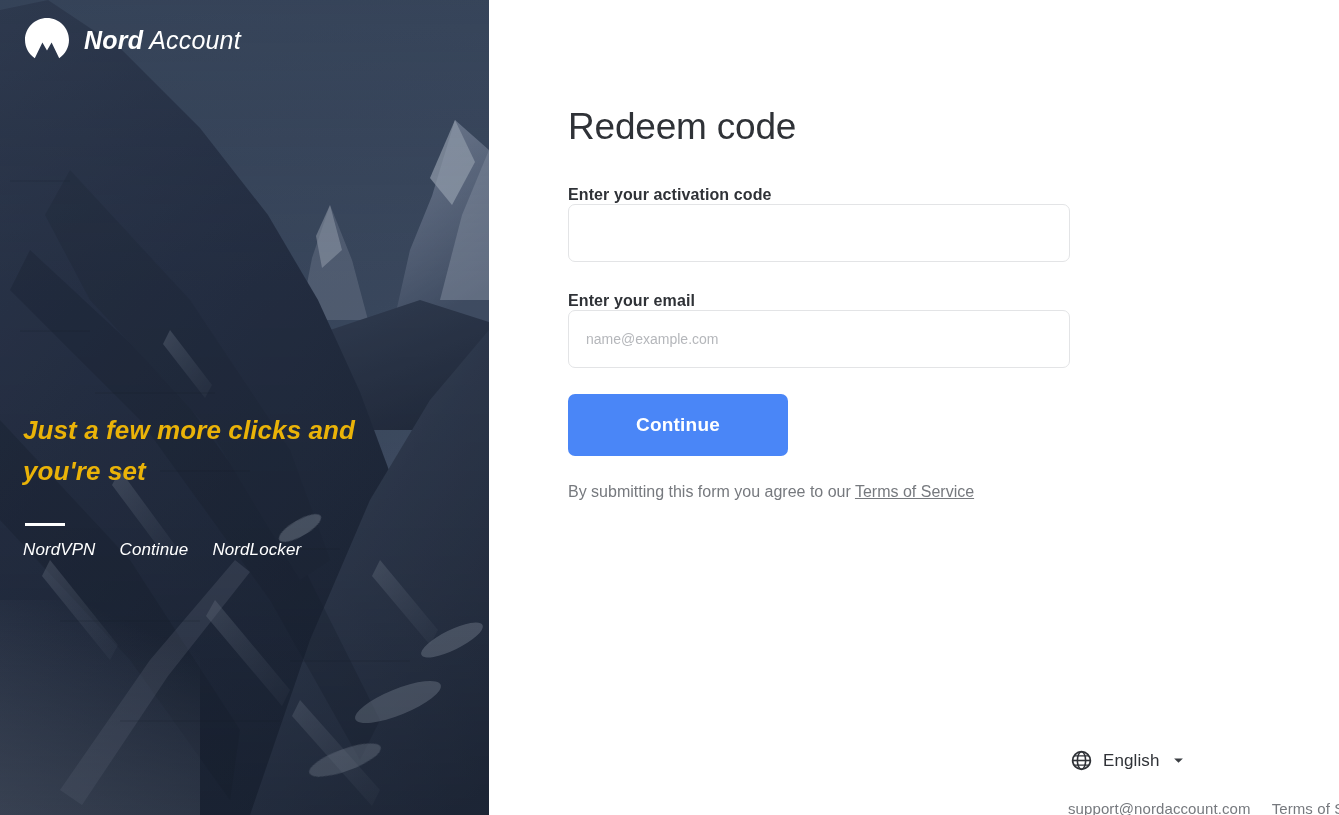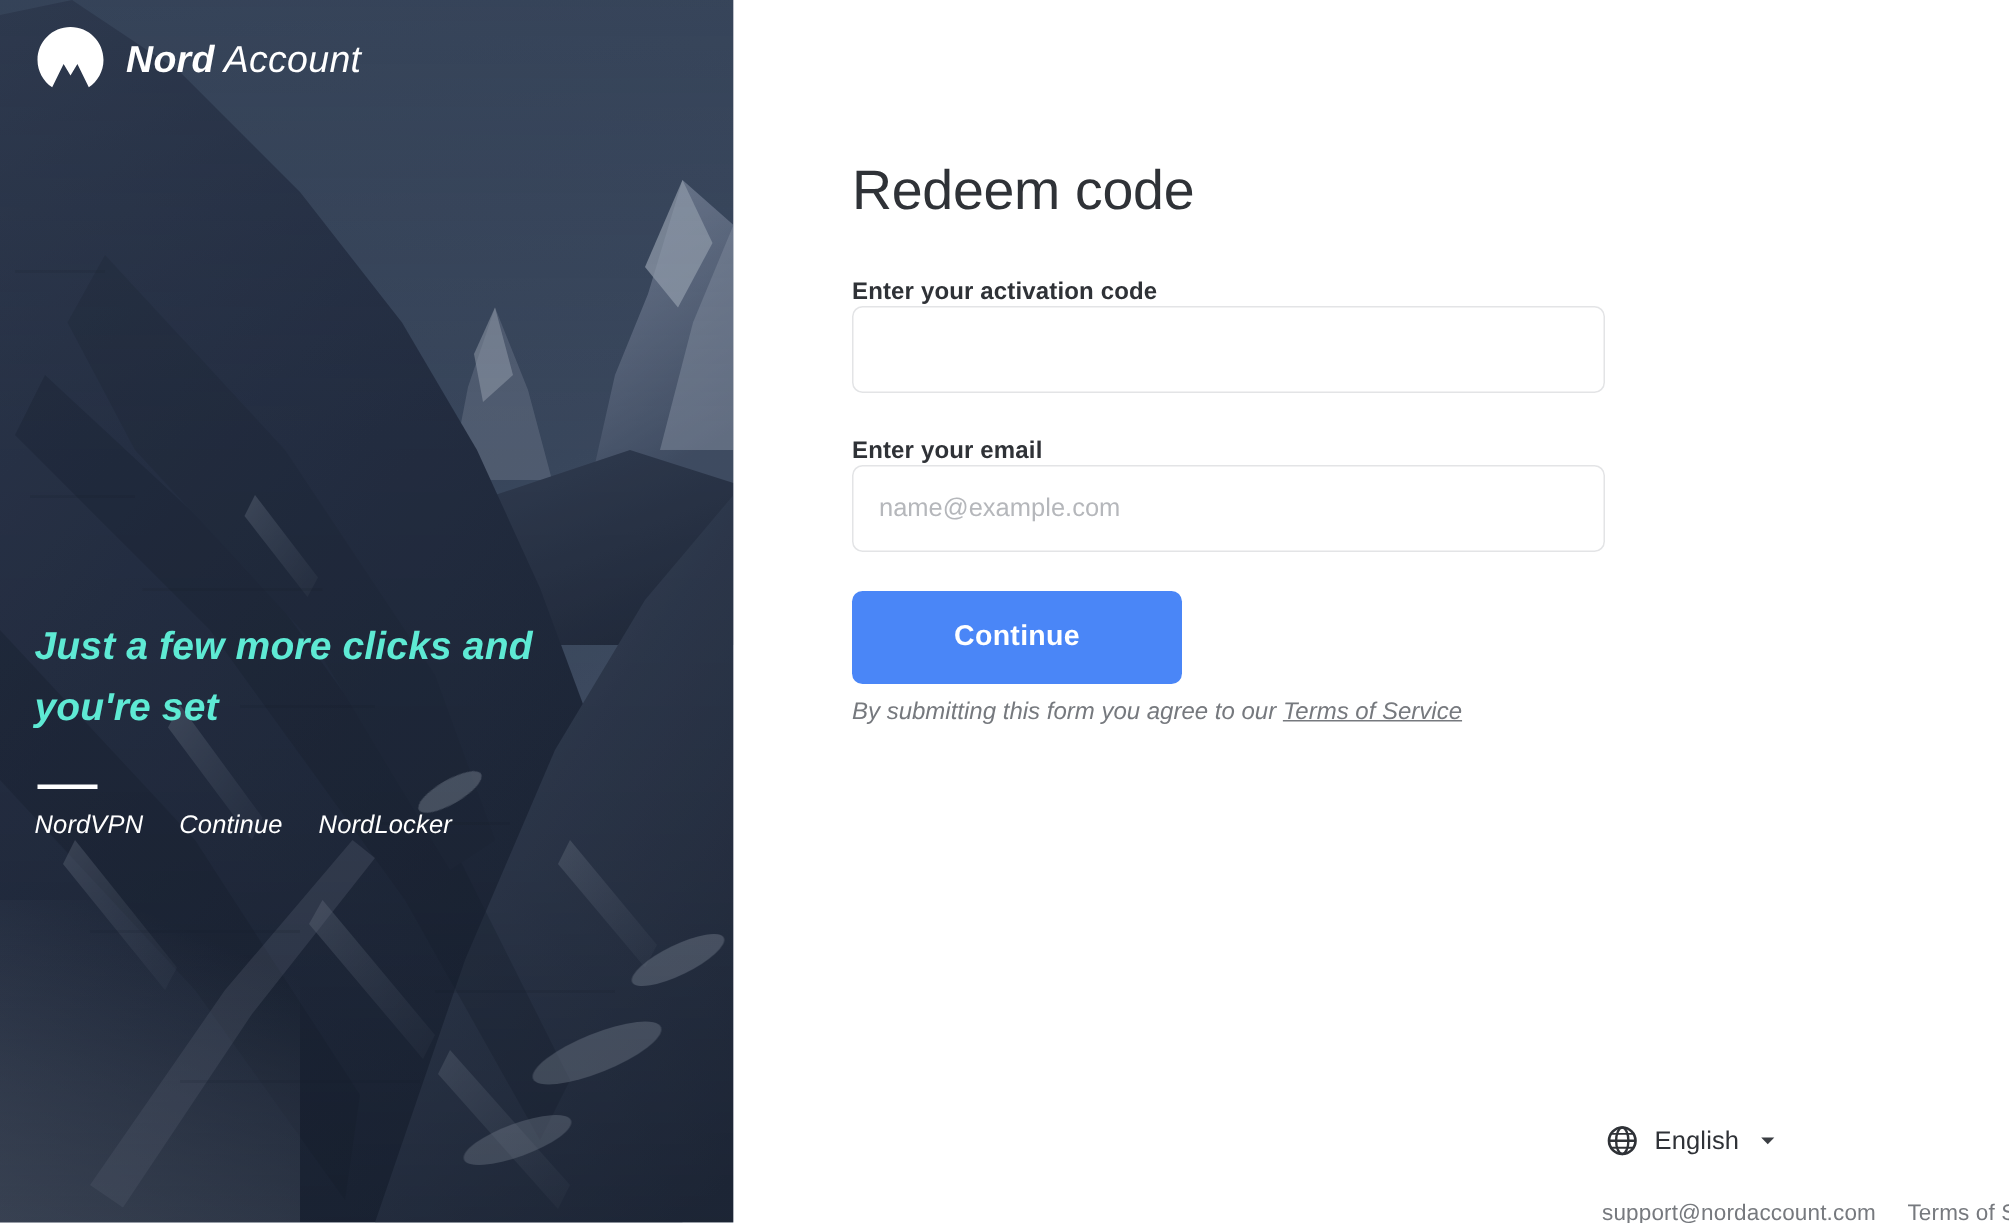--- a/index.html
+++ b/index.html
@@ -84,21 +84,21 @@
   .tagline-block {
     position: absolute;
     left: 23px;
     bottom: 255px;
     width: 380px;
   }
   .tagline {
     font-size: 26px;
     font-weight: 700;
     line-height: 41px;
-    color: #5eead4;
+    color: #eab308;
     letter-spacing: 0.1px;
   }
   .rule {
     width: 40px;
     height: 3px;
     background: #ffffff;
     margin: 31px 0 14px 2px;
     border: 0;
   }
   .products {
@@ -144,21 +144,21 @@
 
   .text-input {
     display: block;
     width: 502px;
     height: 58px;
     border: 1px solid #e3e4e6;
     border-radius: 7px;
     background: #ffffff;
     padding: 0 17px;
     font-family: "Liberation Sans", sans-serif;
-    font-size: 17px;
+    font-size: 14px;
     color: #2f3237;
     outline: none;
   }
   .text-input::placeholder { color: #b5b7bb; }
 
   .field-group { margin-bottom: 30px; }
   .field-group:last-of-type { margin-bottom: 0; }
 
   .helper-text {
     margin-top: 13px;
@@ -178,25 +178,24 @@
     background: #4a86f7;
     color: #ffffff;
     font-family: "Liberation Sans", sans-serif;
     font-size: 19px;
     font-weight: 700;
     letter-spacing: 0.2px;
     cursor: pointer;
   }
 
   .terms-line {
-    margin-top: 8px;
+    margin-top: 25px;
     font-size: 16px;
     color: #76797e;
     line-height: 22px;
-    font-style: italic;
   }
   .terms-line a {
     color: #76797e;
     text-decoration: underline;
   }
 
   
   .lang-select {
     position: absolute;
     left: 582px;

